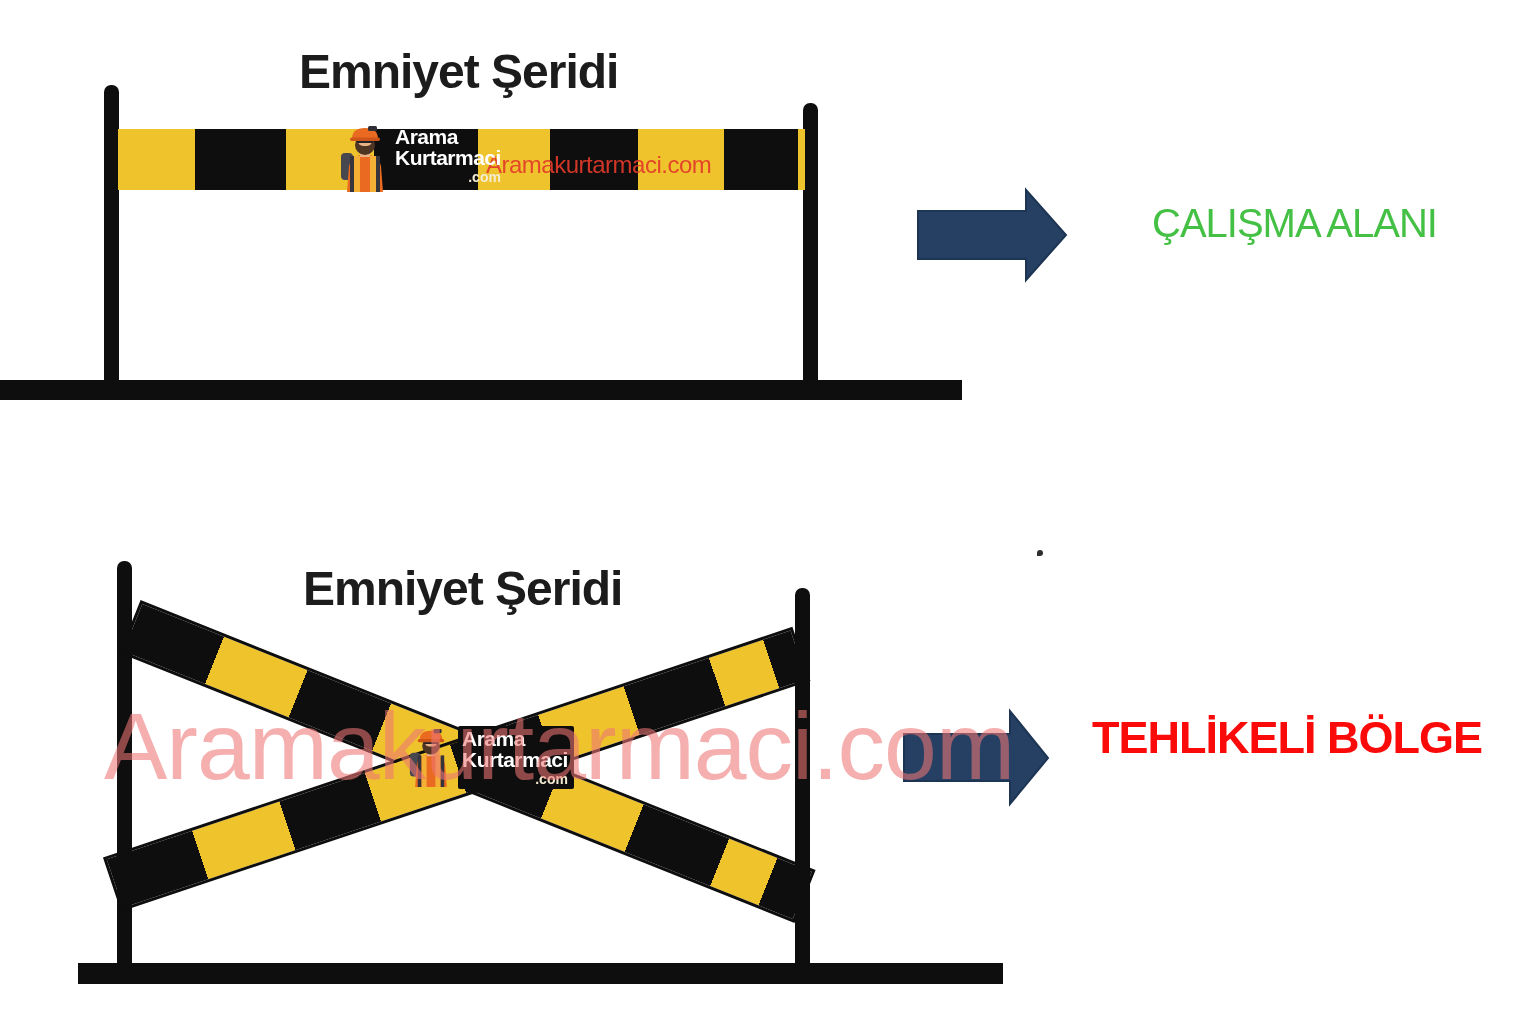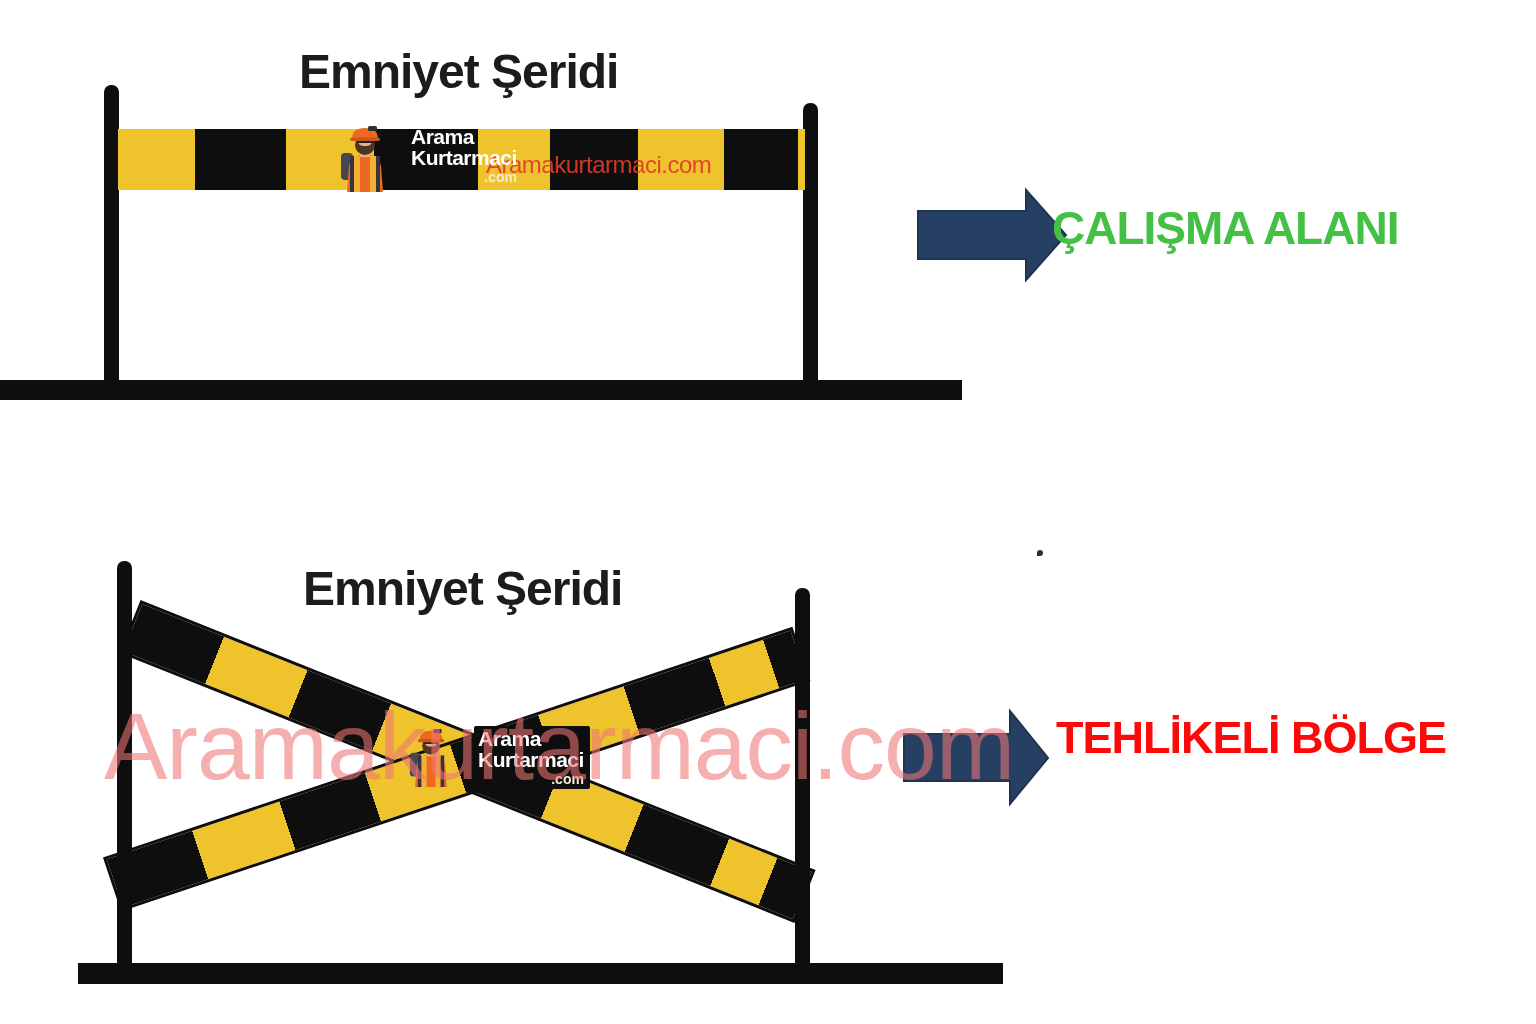--- a/index.html
+++ b/index.html
@@ -57,40 +57,40 @@
       var(--tape-black) 0 90px,  var(--tape-yellow) 90px 182px,
       var(--tape-black) 182px 272px, var(--tape-yellow) 272px 362px,
       var(--tape-black) 362px 455px, var(--tape-yellow) 455px 545px,
       var(--tape-black) 545px 635px, var(--tape-yellow) 635px 692px,
       var(--tape-black) 692px 727px);
   }
 
   
   .logo{display:flex;align-items:flex-start;z-index:6;}
   .mascot{display:block;}
-  .brand-text{color:#ffffff;font-weight:700;line-height:1.02;margin-left:21px;white-space:nowrap;}
+  .brand-text{color:#ffffff;font-weight:700;line-height:1.02;margin-left:5px;white-space:nowrap;}
   .brand-line{font-size:21px;letter-spacing:-0.5px;}
   .brand-suffix{font-size:14px;color:#F3ECD2;text-align:right;font-weight:700;margin-top:1px;}
   #bottom-logo .brand-text{background:#0E0E0E;padding:2px 6px 3px 4px;border-radius:2px;}
 
   #top-tape-url{
     left:486px;top:151px;font-size:24px;color:var(--tape-url-red);
     white-space:nowrap;z-index:3;opacity:.92;letter-spacing:-0.5px;
   }
 
   .arrow-svg{z-index:5;}
   #top-arrow{left:916px;top:187px;}
   #bottom-arrow{left:902px;top:707px;}
 
   #top-label{
-    left:1052px;top:201px;font-size:46px;font-weight:700;
+    left:1152px;top:201px;font-size:40px;font-weight:400;
     color:var(--work-area-green);white-space:nowrap;z-index:8;letter-spacing:-1px;
   }
   #bottom-label{
-    left:1056px;top:712px;font-size:45px;font-weight:700;
+    left:1092px;top:712px;font-size:45px;font-weight:700;
     color:var(--danger-red);white-space:nowrap;z-index:8;letter-spacing:-1px;
   }
 
   #watermark{
     left:104px;top:699px;font-size:95px;font-weight:400;line-height:1;
     color:var(--watermark-pink);white-space:nowrap;z-index:7;letter-spacing:-1px;
   }
 
   #stray-mark{
     left:1037px;top:550px;width:6px;height:6px;background:#2E2E2E;

